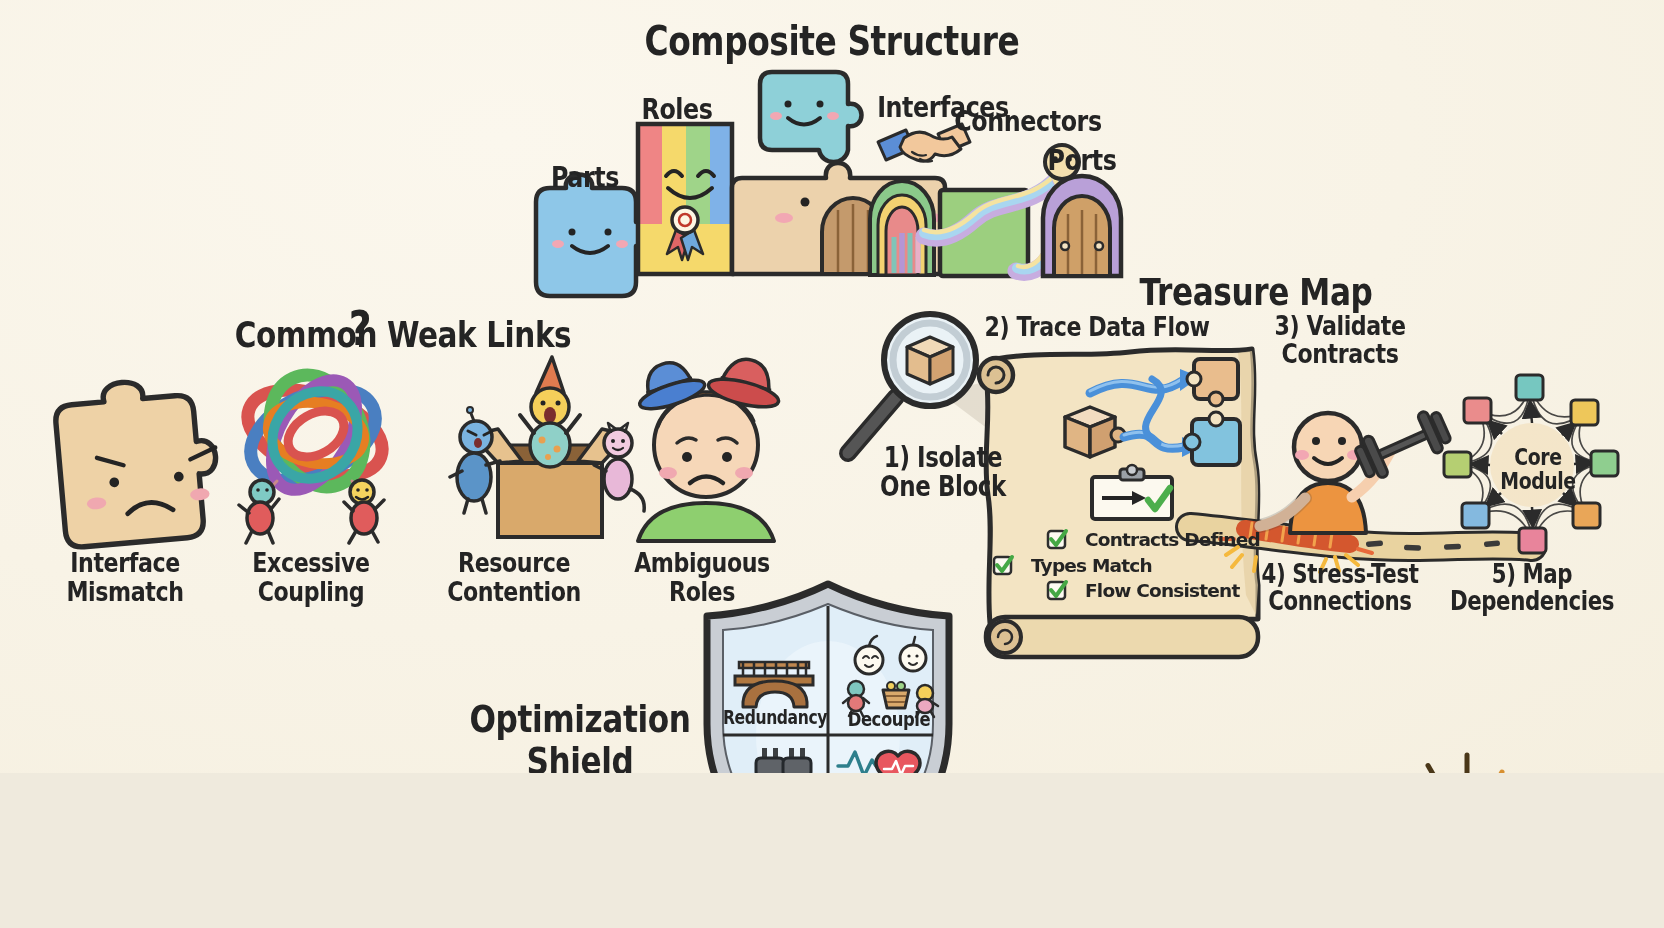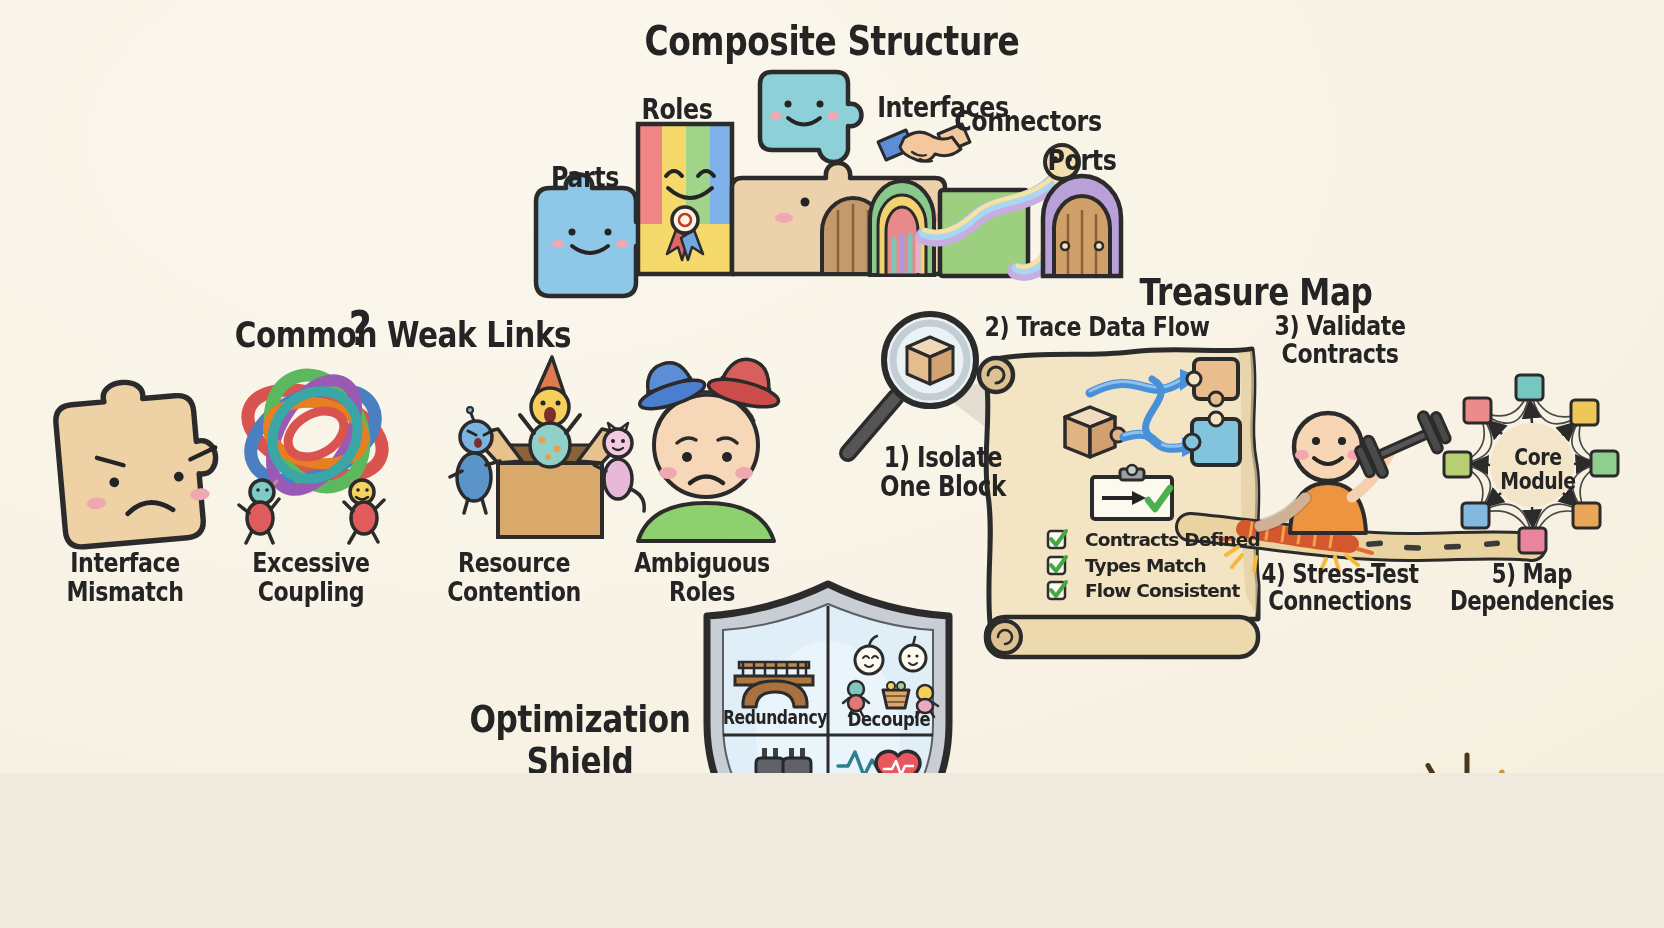--- a/index.html
+++ b/index.html
@@ -405,21 +405,21 @@
       <span class="ln">Module</span>
   </div>
 
   <div class="chk-row" style="left:1046px;top:528px">
     <svg width="22" height="22" viewBox="0 0 22 22">
       <rect x="2" y="3" width="17" height="17" rx="3" fill="#fdfaf2" stroke="#2e2e2e" stroke-width="2.5"></rect>
       <path d="M5,11 l5,6 l10,-14" stroke="#45a845" stroke-width="4" fill="none" stroke-linecap="round" stroke-linejoin="round"></path>
     </svg>
     <span>Contracts Defined</span>
   </div>
-  <div class="chk-row" style="left:1046px;top:554px">
+  <div class="chk-row" style="left:992px;top:554px">
     <svg width="22" height="22" viewBox="0 0 22 22">
       <rect x="2" y="3" width="17" height="17" rx="3" fill="#fdfaf2" stroke="#2e2e2e" stroke-width="2.5"></rect>
       <path d="M5,11 l5,6 l10,-14" stroke="#45a845" stroke-width="4" fill="none" stroke-linecap="round" stroke-linejoin="round"></path>
     </svg>
     <span>Types Match</span>
   </div>
   <div class="chk-row" style="left:1046px;top:579px">
     <svg width="22" height="22" viewBox="0 0 22 22">
       <rect x="2" y="3" width="17" height="17" rx="3" fill="#fdfaf2" stroke="#2e2e2e" stroke-width="2.5"></rect>
       <path d="M5,11 l5,6 l10,-14" stroke="#45a845" stroke-width="4" fill="none" stroke-linecap="round" stroke-linejoin="round"></path>

